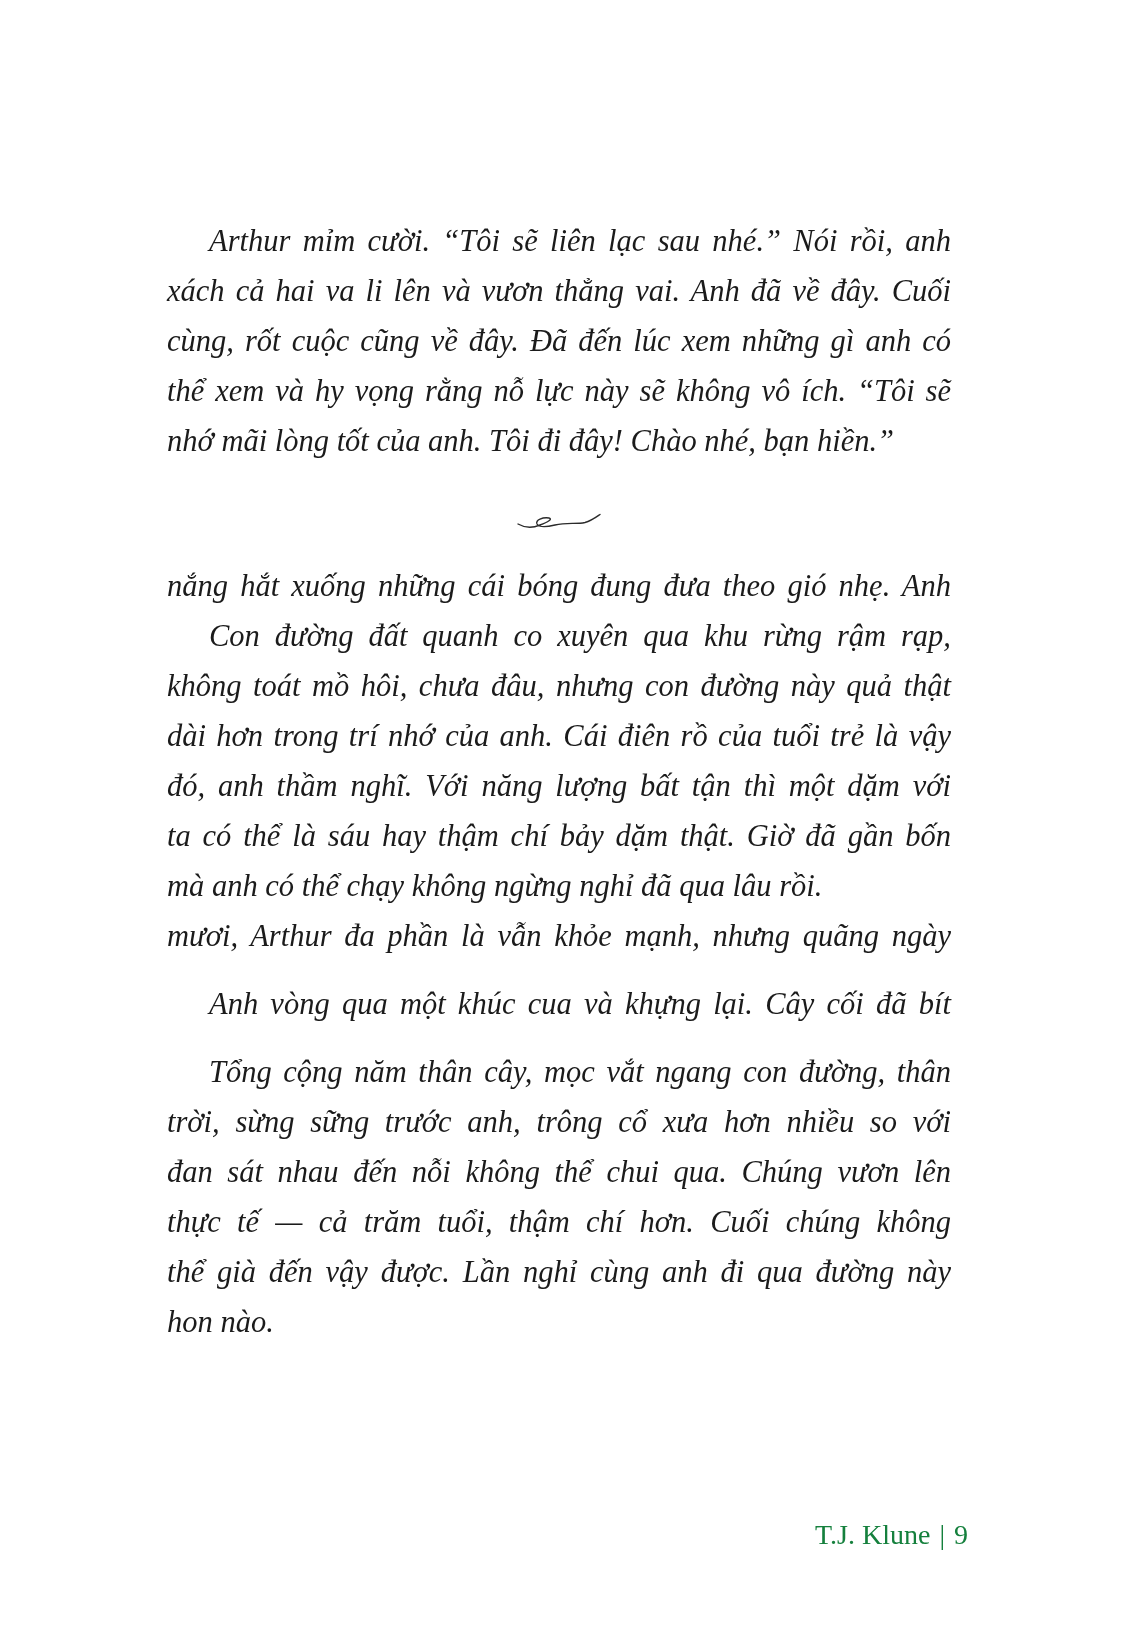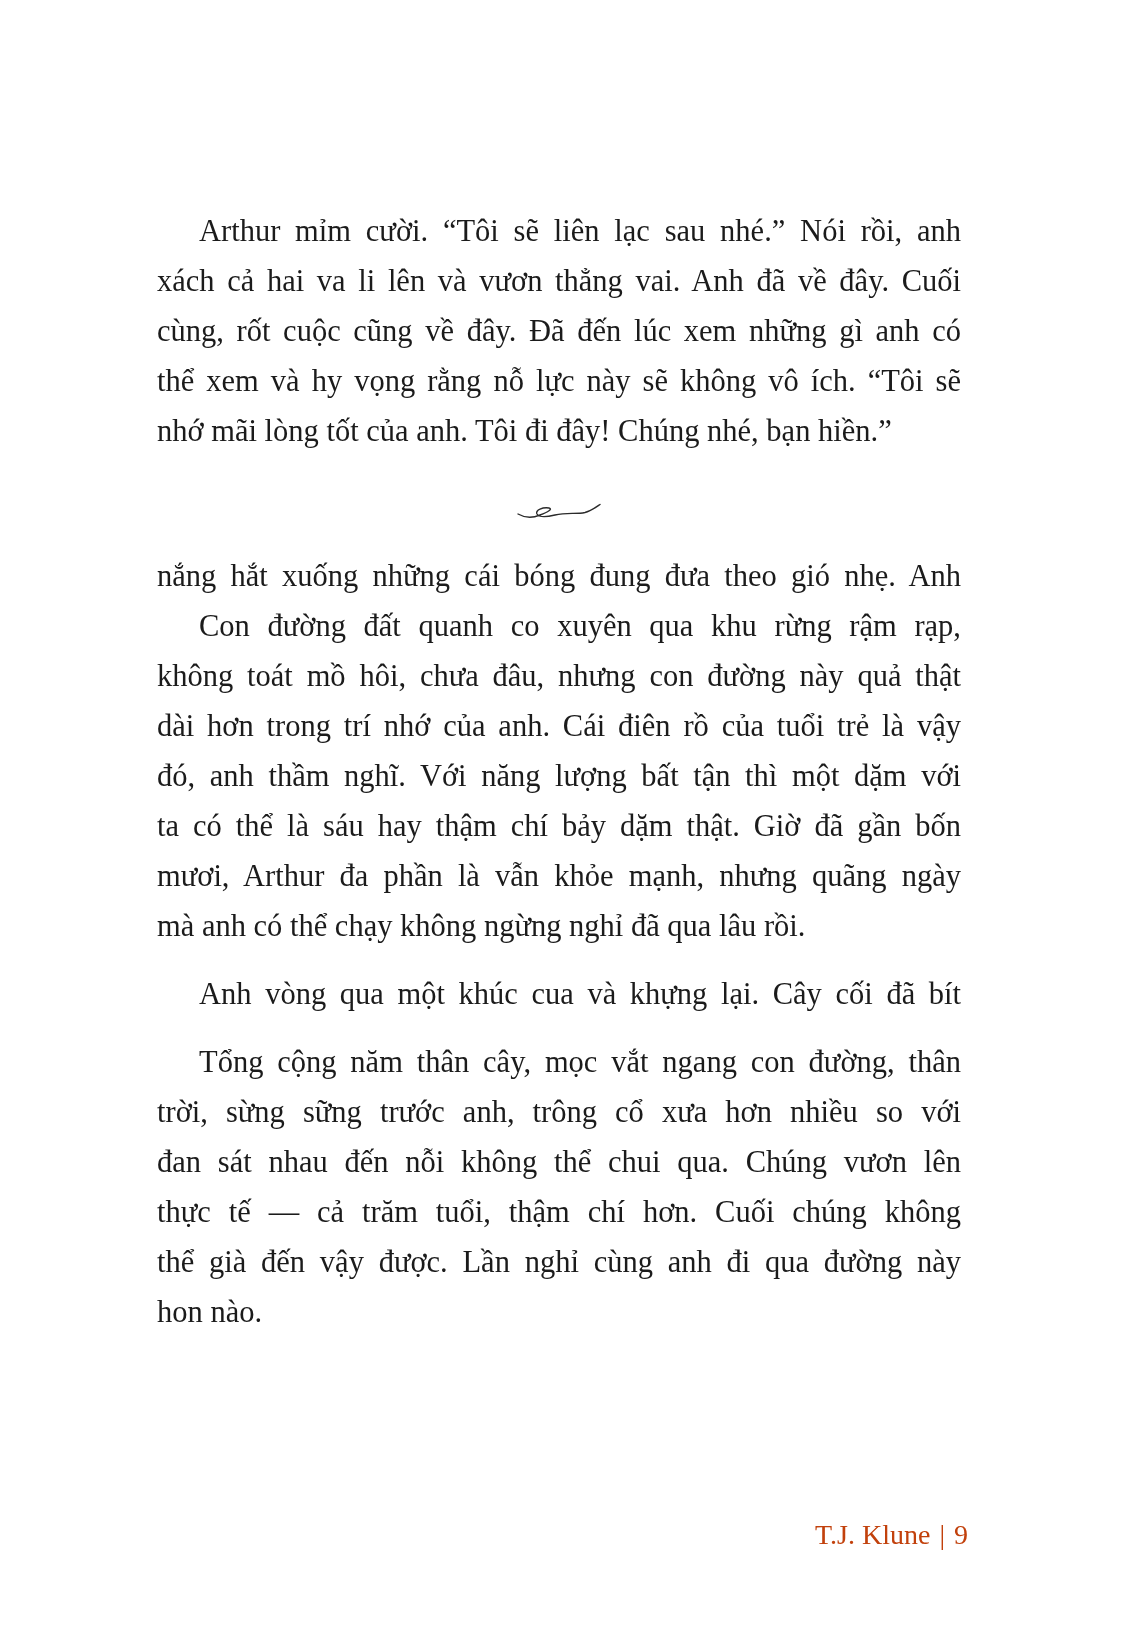--- a/index.html
+++ b/index.html
@@ -13,21 +13,21 @@
     overflow: hidden;
   }
   .page-text {
     position: absolute;
     left: 149px;
     top: 198px;
     width: 820px;
     font-size: 30.5px;
     line-height: 50px;
   }
-  .para { margin: 8px; }
+  .para { margin: 18px; font-style: italic; }
   .para + .para { margin-top: 18px; }
   .text-line {
     height: 50px;
     text-align: justify;
     text-align-last: justify;
   }
   .text-line.first { text-indent: 42px; }
   .text-line.last { text-align-last: left; }
   .divider-row {
     height: 20px;
@@ -38,53 +38,53 @@
   }
   .swash { width: 88px; height: 20px; }
   .footer {
     position: absolute;
     top: 1521px;
     right: 158px;
     font-size: 28px;
     line-height: 28px;
     display: flex;
     gap: 9px;
-    color: #c2410c;
+    color: #15803d;
   }
 </style>
 </head>
 <body>
 
 <div class="book-page">
 
   <div class="page-text">
 
     <div class="para">
       <div class="text-line first">Arthur mỉm cười. “Tôi sẽ liên lạc sau nhé.” Nói rồi, anh</div>
       <div class="text-line">xách cả hai va li lên và vươn thẳng vai. Anh đã về đây. Cuối</div>
       <div class="text-line">cùng, rốt cuộc cũng về đây. Đã đến lúc xem những gì anh có</div>
       <div class="text-line">thể xem và hy vọng rằng nỗ lực này sẽ không vô ích. “Tôi sẽ</div>
-      <div class="text-line last">nhớ mãi lòng tốt của anh. Tôi đi đây! Chúng nhé, bạn hiền.”</div>
+      <div class="text-line last">nhớ mãi lòng tốt của anh. Tôi đi đây! Chào nhé, bạn hiền.”</div>
     </div>
 
     <div class="divider-row">
       <svg class="swash" viewBox="0 0 88 20" xmlns="http://www.w3.org/2000/svg">
         <path d="M3,13 C10,17 18,17 25,14 C33,11 38,8 34,7 C28,6 20,9 22,13 C24,16.5 32,16 40,14 C52,11 61,13.5 70,11.5 C76,10 80,7 85,3.5" fill="none" stroke="#2b2b2b" stroke-width="1.4" stroke-linecap="round"></path>
       </svg>
     </div>
 
     <div class="para">
       <div class="text-line">nắng hắt xuống những cái bóng đung đưa theo gió nhẹ. Anh</div>
       <div class="text-line first">Con đường đất quanh co xuyên qua khu rừng rậm rạp,</div>
       <div class="text-line">không toát mồ hôi, chưa đâu, nhưng con đường này quả thật</div>
       <div class="text-line">dài hơn trong trí nhớ của anh. Cái điên rồ của tuổi trẻ là vậy</div>
       <div class="text-line">đó, anh thầm nghĩ. Với năng lượng bất tận thì một dặm với</div>
       <div class="text-line">ta có thể là sáu hay thậm chí bảy dặm thật. Giờ đã gần bốn</div>
+      <div class="text-line last">mà anh có thể chạy không ngừng nghỉ đã qua lâu rồi.</div>
       <div class="text-line">mươi, Arthur đa phần là vẫn khỏe mạnh, nhưng quãng ngày</div>
-      <div class="text-line last">mà anh có thể chạy không ngừng nghỉ đã qua lâu rồi.</div>
     </div>
 
     <div class="para">
       <div class="text-line first">Anh vòng qua một khúc cua và khựng lại. Cây cối đã bít</div>
     </div>
 
     <div class="para">
       <div class="text-line first">Tổng cộng năm thân cây, mọc vắt ngang con đường, thân</div>
       <div class="text-line">trời, sừng sững trước anh, trông cổ xưa hơn nhiều so với</div>
       <div class="text-line">đan sát nhau đến nỗi không thể chui qua. Chúng vươn lên</div>

